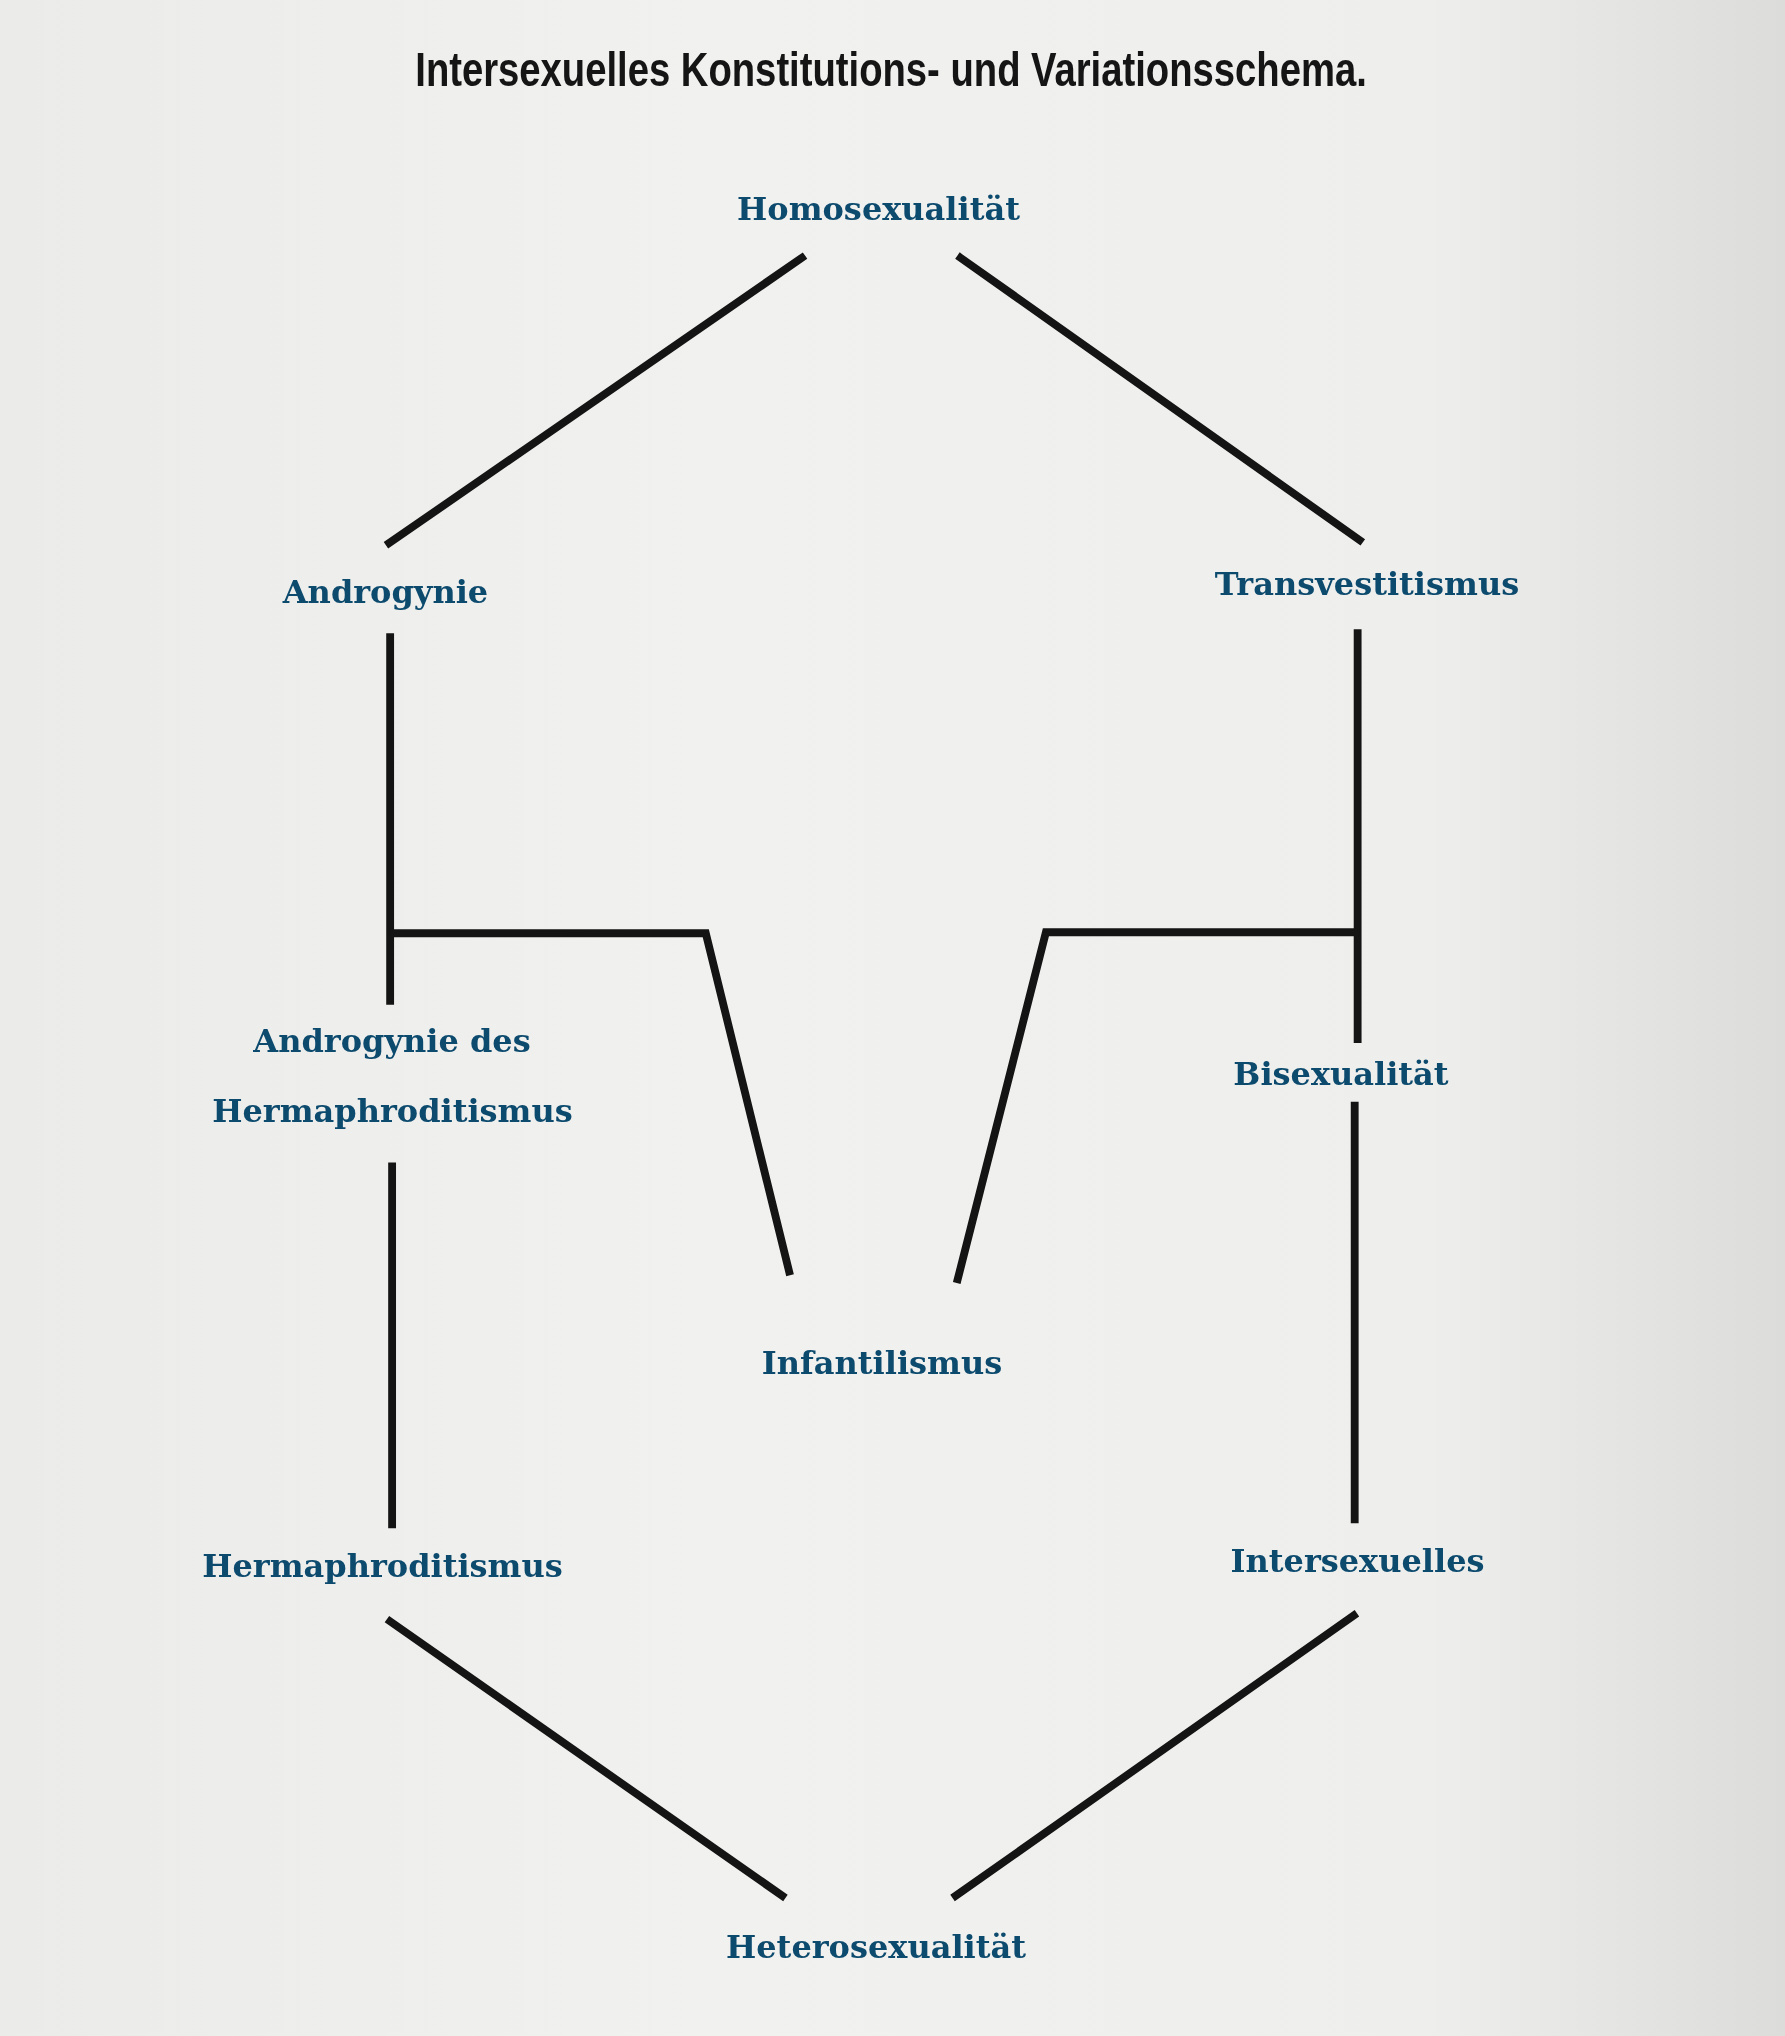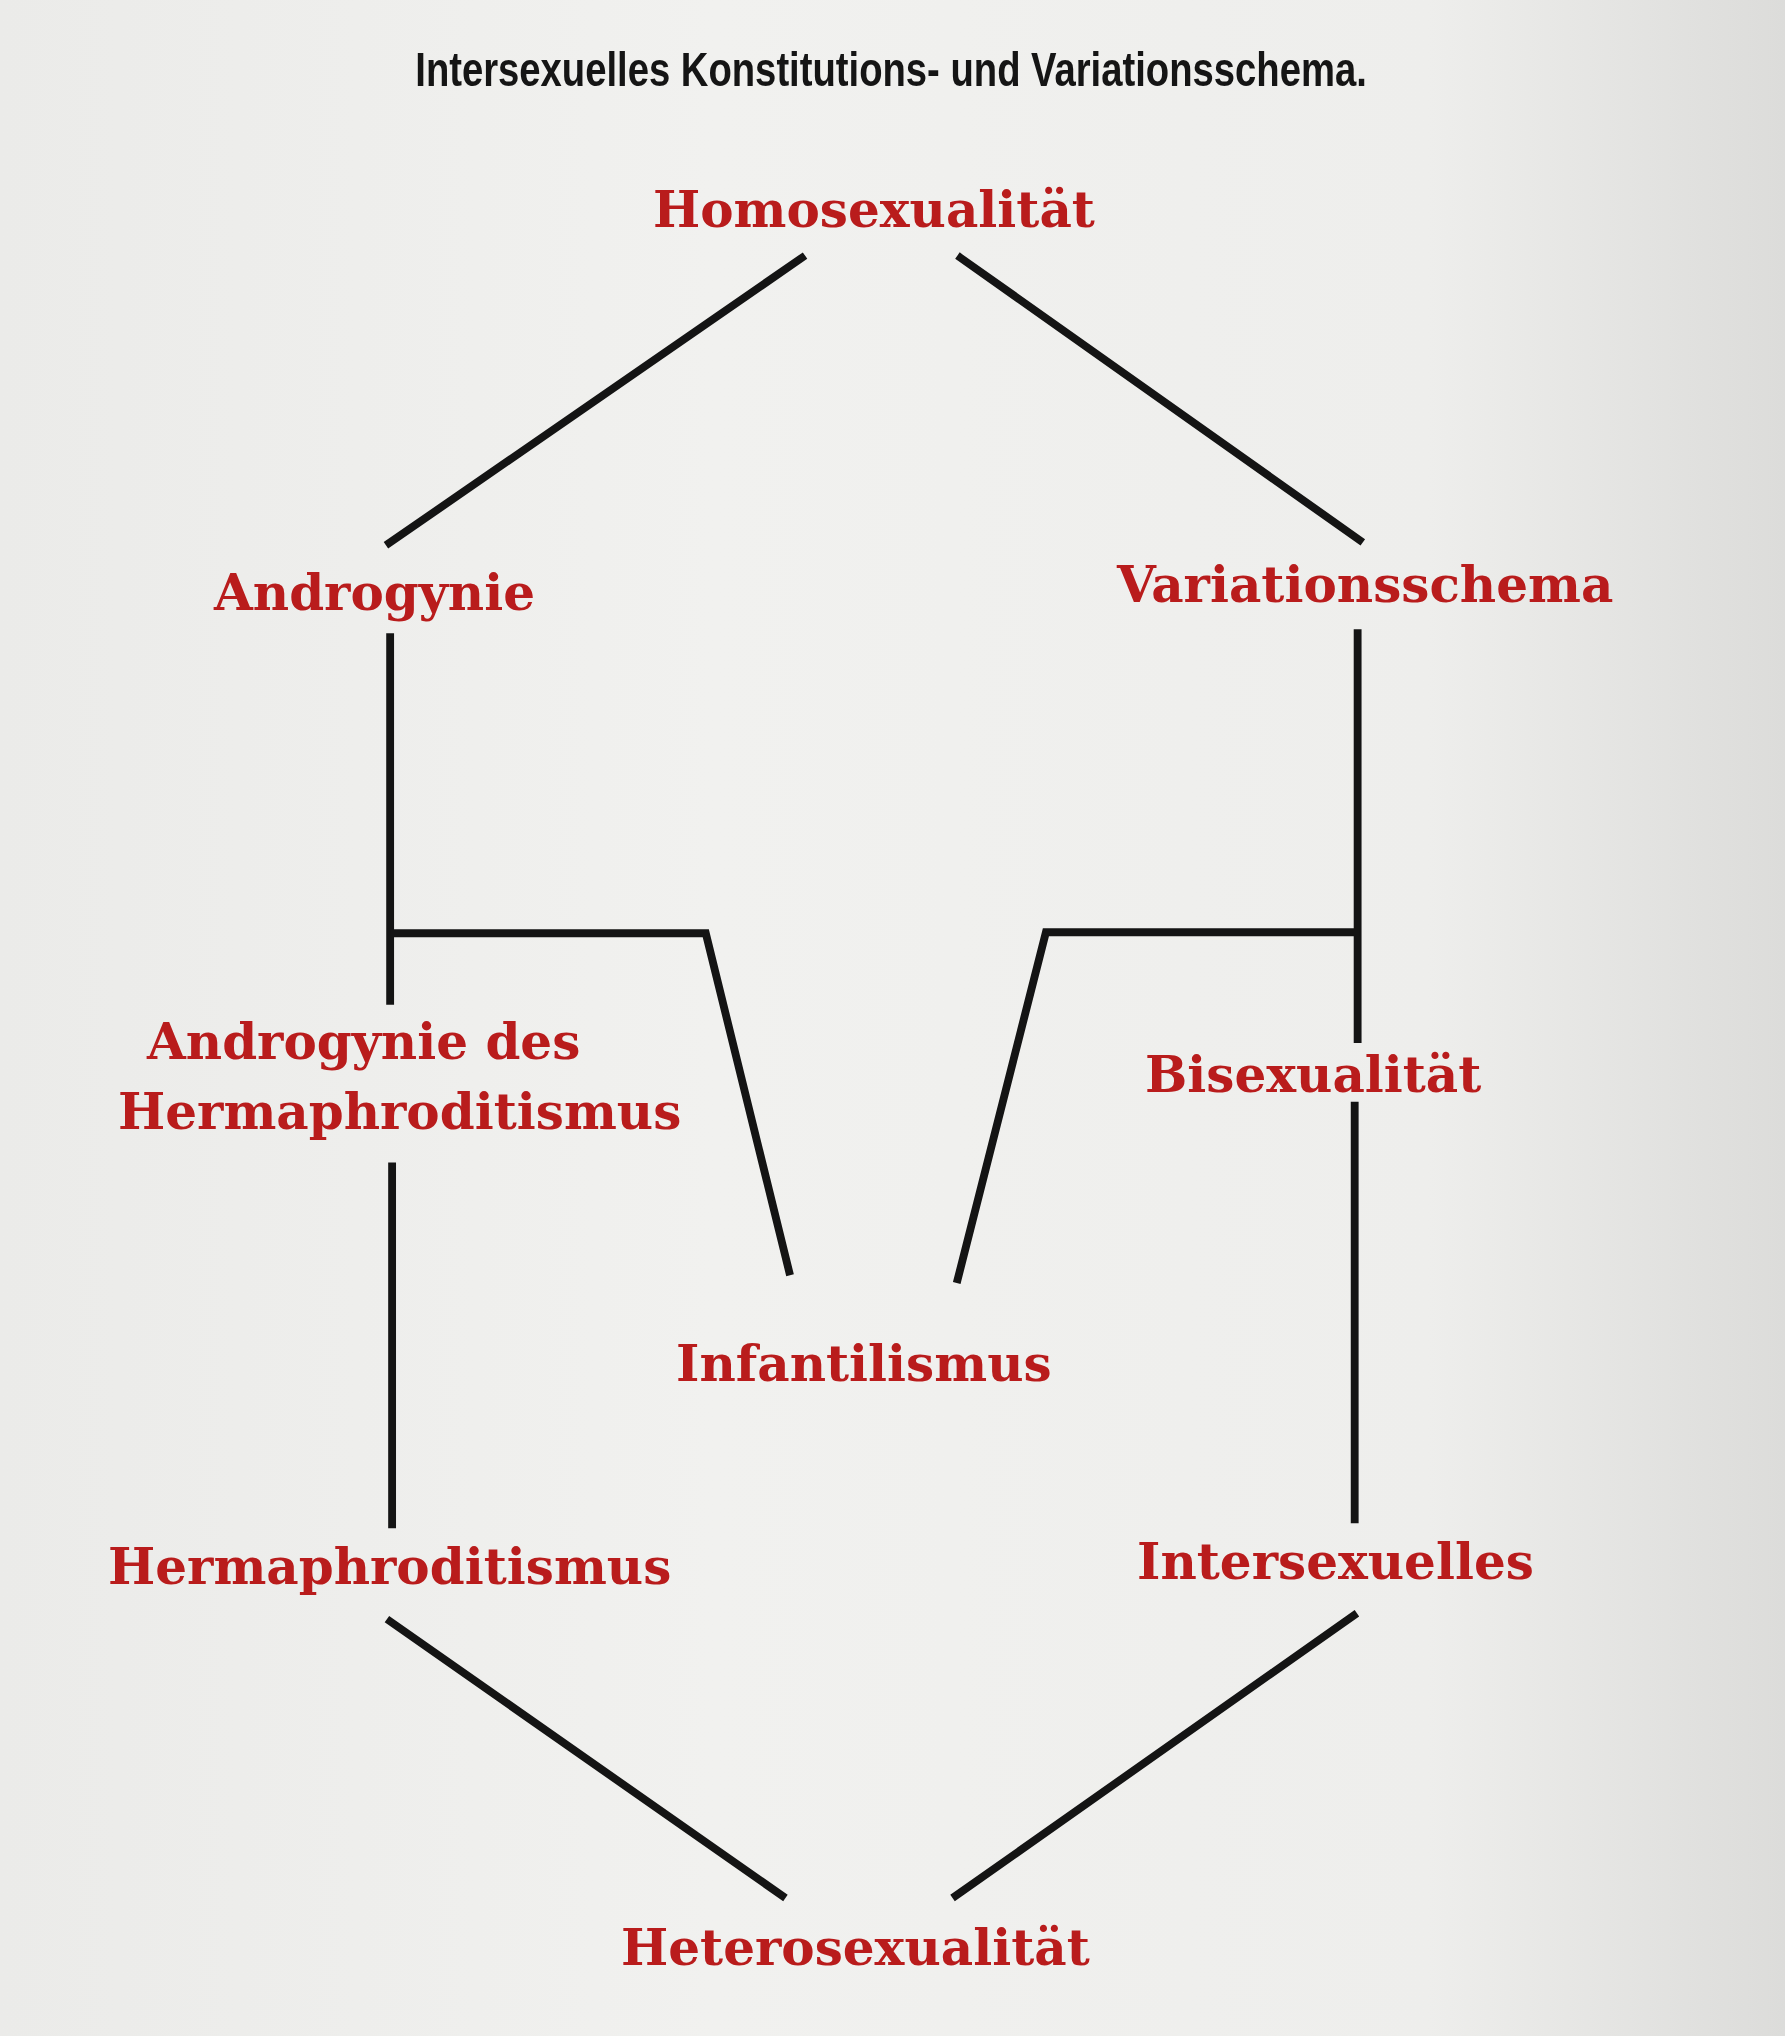--- a/index.html
+++ b/index.html
@@ -11,22 +11,22 @@
     color: #1a1a1a;
   }
   .title {
     position: absolute; left: 0; width: 1786px; top: 41px; text-align: center;
     font-family: "Liberation Sans", "DejaVu Sans", sans-serif;
     font-weight: bold; font-size: 49px; letter-spacing: 0px;
     transform: scaleX(0.78); transform-origin: 884px 0;
     color: #151515;
   }
   .label {
-    position: absolute; font-weight: bold; font-size: 50px; line-height: 71px;
-    white-space: nowrap; text-align: left; color: #b91c1c;
+    position: absolute; font-weight: bold; font-size: 32px; line-height: 71px;
+    white-space: nowrap; text-align: center; color: #0c4a6e;
   }
   svg.lines { position: absolute; left: 0; top: 0; }
 </style>
 </head>
 <body>
 
 <div class="title">Intersexuelles Konstitutions- und Variationsschema.</div>
 
 <svg class="lines" width="1786" height="2037" viewBox="0 0 1822 2078">
   <g stroke="#141414" stroke-width="8" stroke-linecap="square" fill="none">
@@ -38,21 +38,21 @@
     <polyline points="1383,951 1067,951 977,1305"></polyline>
     <line x1="400" y1="1190" x2="400" y2="1555"></line>
     <line x1="1382" y1="1128" x2="1382" y2="1550"></line>
     <line x1="398" y1="1654" x2="798" y2="1934"></line>
     <line x1="1381" y1="1648" x2="975" y2="1934"></line>
   </g>
 </svg>
 
 <div class="label" style="left:653px; top:174px; width:451px;">Homosexualität</div>
 <div class="label" style="left:214px; top:557px; width:343px;">Androgynie</div>
-<div class="label" style="left:1117px; top:549px; width:500px;">Variationsschema</div>
+<div class="label" style="left:1117px; top:549px; width:500px;">Transvestitismus</div>
 <div class="label" style="left:147px; top:1006px; width:490px;">Androgynie des</div>
 <div class="label" style="left:118px; top:1076px; width:549px;">Hermaphroditismus</div>
 <div class="label" style="left:1145px; top:1039px; width:392px;">Bisexualität</div>
 <div class="label" style="left:676px; top:1328px; width:412px;">Infantilismus</div>
 <div class="label" style="left:108px; top:1531px; width:549px;">Hermaphroditismus</div>
 <div class="label" style="left:1137px; top:1526px; width:441px;">Intersexuelles</div>
 <div class="label" style="left:621px; top:1912px; width:510px;">Heterosexualität</div>
 
 
 </body></html>

